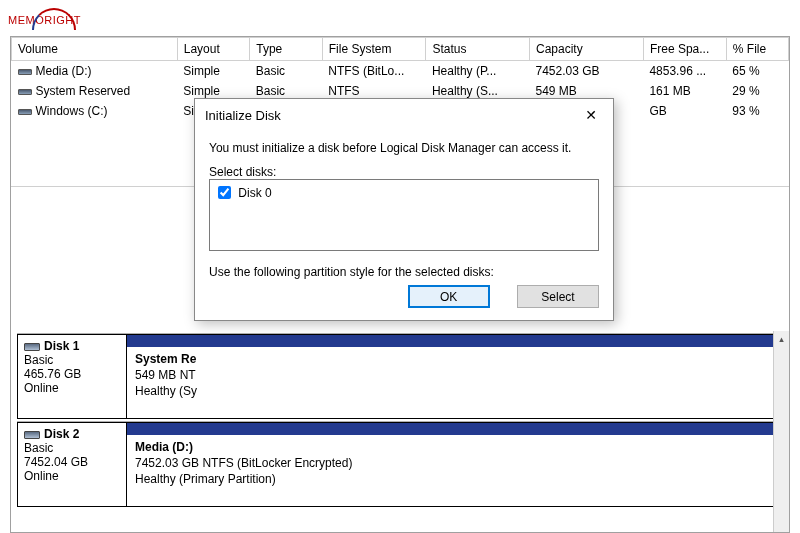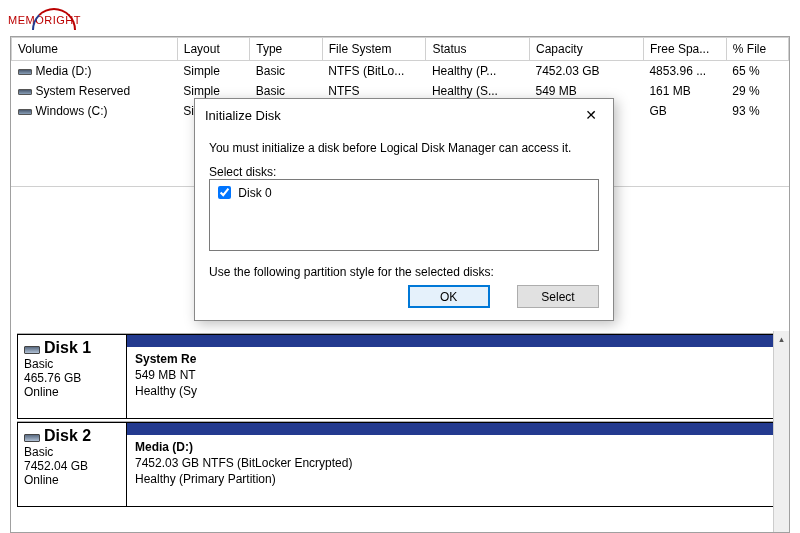--- a/index.html
+++ b/index.html
@@ -84,21 +84,21 @@
   }
   .disk-label .dicon {
     display: inline-block;
     width: 16px; height: 8px;
     background: linear-gradient(#5a6b82,#b0c0d4);
     border: 1px solid #444;
     border-radius: 1px;
     margin-right: 4px;
     vertical-align: middle;
   }
-  .disk-label b { font-size: 16px; }
+  .disk-label b { font-size: 12px; }
   .disk-body {
     flex: 1;
     border: 1px solid #000;
     border-left: none;
     display: flex;
     flex-direction: column;
   }
   .part-header {
     height: 12px;
     background: #233a8f;

